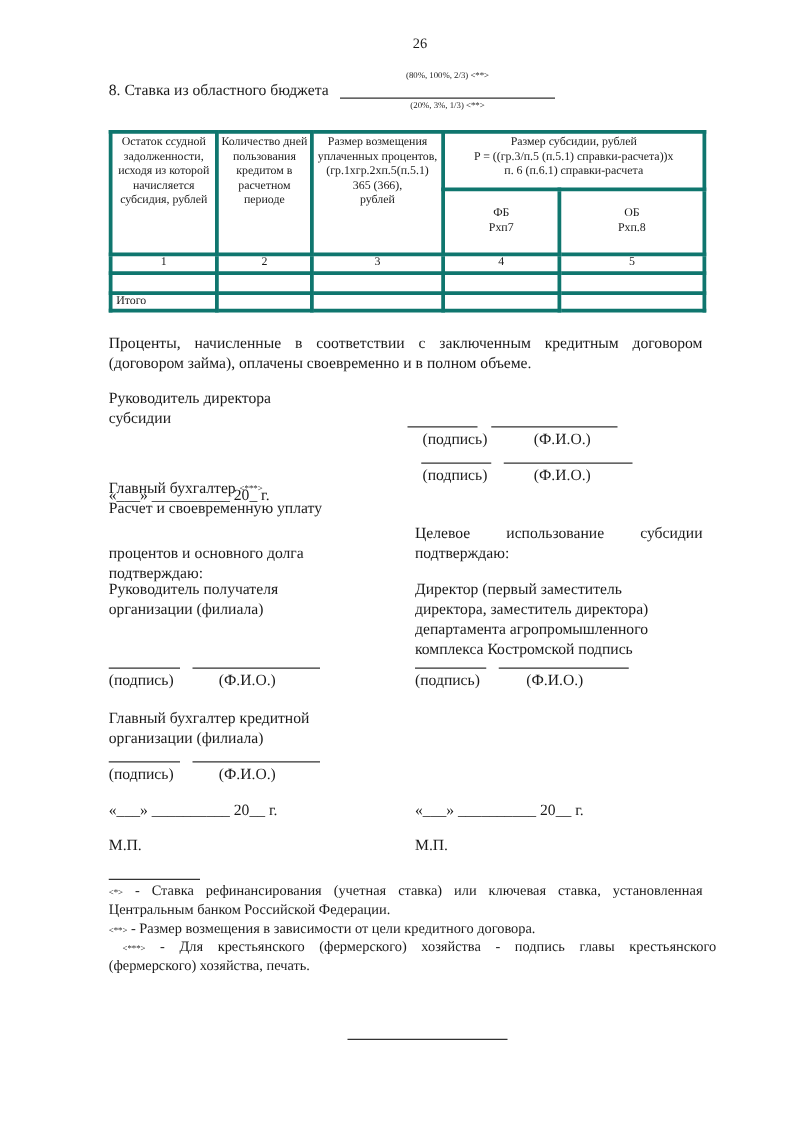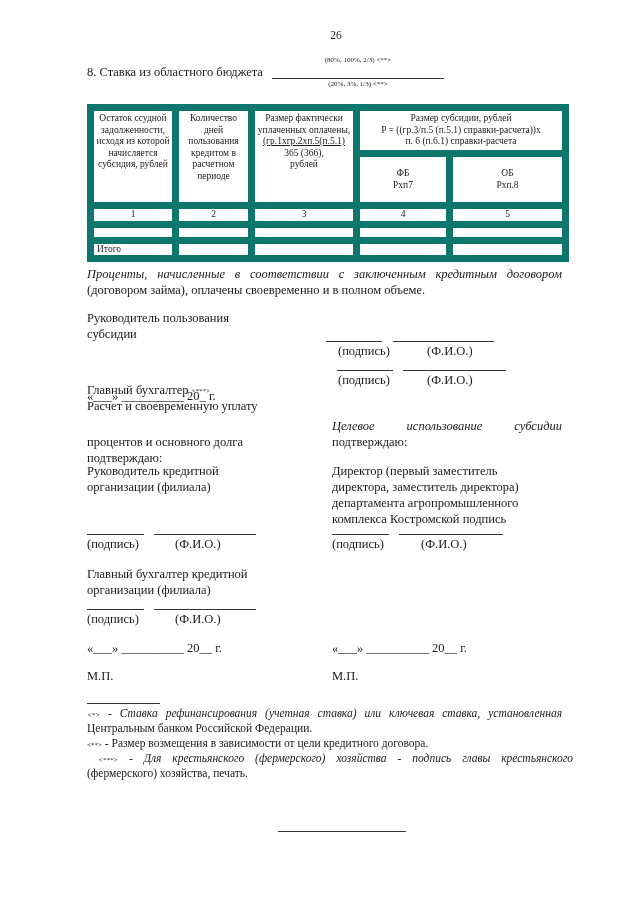--- a/index.html
+++ b/index.html
@@ -2,27 +2,27 @@
 <html><head>
 <meta charset="utf-8">
 <style>
   html, body { margin: 0; padding: 0; background: #ffffff; }
   body { width: 640px; height: 905px; position: relative; overflow: hidden;
          font-family: "Liberation Serif", "DejaVu Serif", serif; color: #1a1a1a; }
   .abs { position: absolute; }
   .t12 { font-size: 12.5px; line-height: 16px; text-align: center; }
   .t11 { font-size: 11.5px; line-height: 14px; }
   .t7 { font-size: 7px; line-height: 9px; }
-  .just { text-align: justify; text-align-last: justify; font-style: italic; }
+  .just { text-align: justify; text-align-last: justify; }
   .uline { position: absolute; border-top: 1px solid #333; height: 0; }
   table.grid { position: absolute; left: 87px; top: 104px; width: 475px;
                border-collapse: collapse; table-layout: fixed; }
-  table.grid td { border: 7px solid #0f766e; padding: 0 1px; vertical-align: top;
+  table.grid td { border: 3px solid #0f766e; padding: 0 1px; vertical-align: top;
                   text-align: center; font-size: 9.5px; line-height: 11.5px; }
-  .ul { text-decoration: underline; }
+  .ul { }
   .sup-marker { font-size: 7px; vertical-align: 1px; }
 </style>
 </head>
 <body>
 
 <div class="abs t11" style="left:16px; width:640px; top:28px; text-align:center;">26</div>
 
 <div class="abs t7" style="left:272px; width:172px; top:56px; text-align:center;">(80%, 100%, 2/3) &lt;**&gt;</div>
 <div class="abs t12" style="left:87px; top:64px;">8. Ставка из областного бюджета</div>
 <div class="uline" style="left:272px; width:172px; top:78px;"></div>
@@ -34,21 +34,21 @@
       <col style="width:76px">
       <col style="width:105px">
       <col style="width:93px">
       <col style="width:116px">
   </colgroup>
   <tbody>
       <tr style="height:46px;">
     <td rowspan="2" style="padding-top:2px;">Остаток ссудной задолженности, исходя из которой начисляется субсидия, рублей</td>
     <td rowspan="2" style="padding-top:2px;">Количество дней пользования кредитом в расчетном периоде</td>
     <td rowspan="2" style="padding-top:2px;">
-      <div>Размер фактически уплаченных оплачены,</div>
+      <div>Размер возмещения уплаченных процентов,</div>
       <div class="ul">(гр.1хгр.2хп.5(п.5.1)</div>
       <div>365 (366),</div>
       <div>рублей</div>
     </td>
     <td colspan="2" style="padding-top:2px;">
       <div>Размер субсидии, рублей</div>
       <div>P = ((гр.3/п.5 (п.5.1) справки-расчета))х</div>
       <div>п. 6 (п.6.1) справки-расчета</div>
     </td>
   </tr>
@@ -82,42 +82,42 @@
     <td></td>
     <td></td>
     <td></td>
   </tr>
 </tbody>
   </table>
 
 <div class="abs t12 just" style="left:87px; width:475px; top:266px;">Проценты, начисленные в соответствии с заключенным кредитным договором</div>
 <div class="abs t12" style="left:87px; top:282px;">(договором займа), оплачены своевременно и в полном объеме.</div>
 
-<div class="abs t12" style="left:87px; top:310px;">Руководитель пользования</div>
+<div class="abs t12" style="left:87px; top:310px;">Руководитель директора</div>
 <div class="abs t12" style="left:87px; top:326px;">субсидии</div>
 <div class="uline" style="left:326px; width:56px; top:341px;"></div>
 <div class="uline" style="left:393px; width:101px; top:341px;"></div>
 <div class="abs t12" style="left:338px; top:343px;">(подпись)</div>
 <div class="abs t12" style="left:427px; top:343px;">(Ф.И.О.)</div>
 
 <div class="abs t12" style="left:87px; top:358px;margin-top:24px;">
   <span>Главный бухгалтер</span>
   <span class="sup-marker">&lt;***&gt;</span>
 </div>
 <div class="uline" style="left:337px; width:56px; top:370px;"></div>
 <div class="uline" style="left:403px; width:103px; top:370px;"></div>
 <div class="abs t12" style="left:338px; top:372px;">(подпись)</div>
 <div class="abs t12" style="left:427px; top:372px;">(Ф.И.О.)</div>
 
 <div class="abs t12" style="left:87px; top:388px;">«___» __________ 20_ г.</div>
 
 <div class="abs t12" style="left:87px; top:398px;">Расчет и своевременную уплату</div>
 <div class="abs t12" style="left:87px; top:434px;">процентов и основного долга</div>
 <div class="abs t12" style="left:87px; top:450px;">подтверждаю:</div>
-<div class="abs t12" style="left:87px; top:463px;">Руководитель кредитной</div>
+<div class="abs t12" style="left:87px; top:463px;">Руководитель получателя</div>
 <div class="abs t12" style="left:87px; top:479px;">организации (филиала)</div>
 <div class="uline" style="left:87px; width:57px; top:534px;"></div>
 <div class="uline" style="left:154px; width:102px; top:534px;"></div>
 <div class="abs t12" style="left:87px; top:536px;">(подпись)</div>
 <div class="abs t12" style="left:175px; top:536px;">(Ф.И.О.)</div>
 
 <div class="abs t12" style="left:87px; top:566px;">Главный бухгалтер кредитной</div>
 <div class="abs t12" style="left:87px; top:582px;">организации (филиала)</div>
 <div class="uline" style="left:87px; width:57px; top:609px;"></div>
 <div class="uline" style="left:154px; width:102px; top:609px;"></div>

